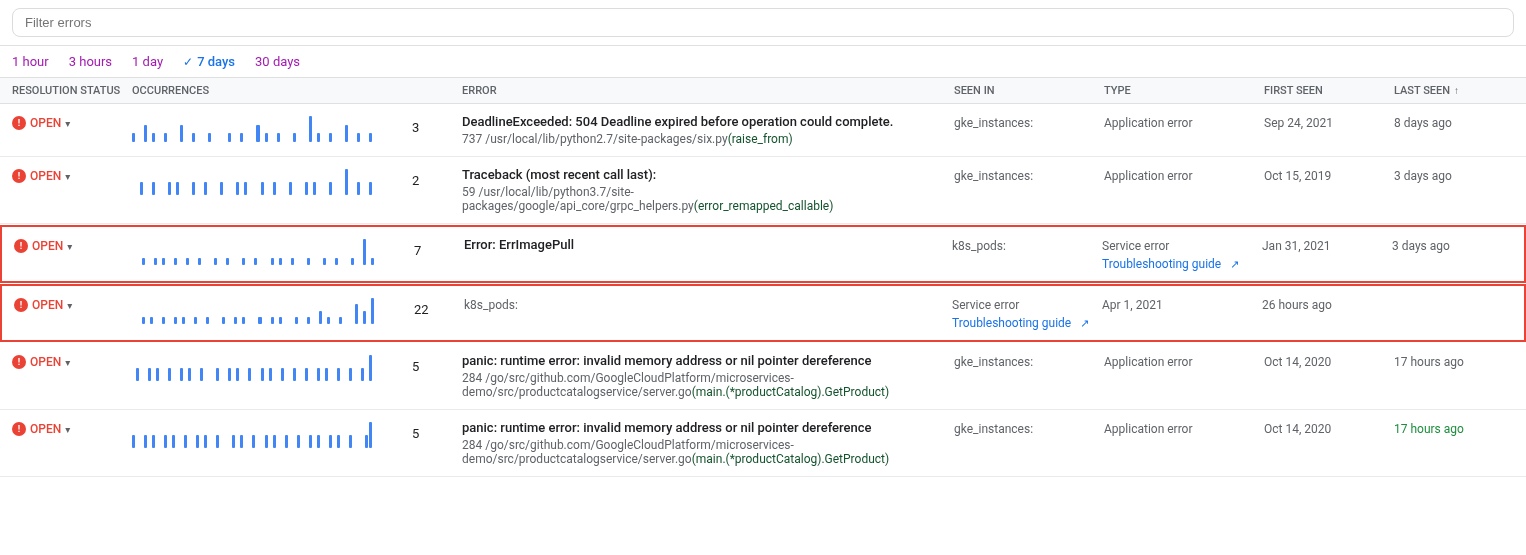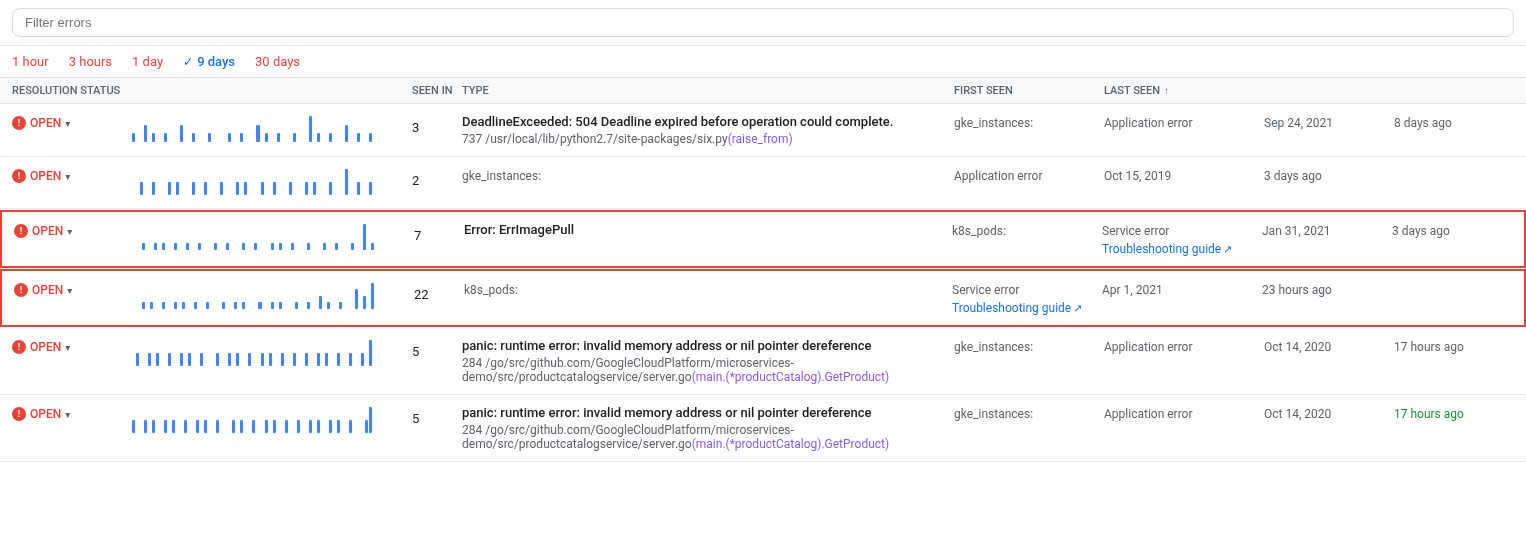--- a/index.html
+++ b/index.html
@@ -23,21 +23,21 @@
       display: flex;
       align-items: center;
       gap: 20px;
       padding: 8px 12px;
       font-size: 13px;
       color: #5f6368;
       border-bottom: 1px solid #e0e0e0;
     }
     .time-filter {
       cursor: pointer;
-      color: #ef4444;
+      color: #a21caf;
     }
     .time-filter.active {
       color: #1a73e8;
       font-weight: 500;
       display: flex;
       align-items: center;
       gap: 4px;
     }
     .check-icon {
       color: #1a73e8;
@@ -112,39 +112,39 @@
     .error-title {
       font-size: 13px;
       color: #202124;
       font-weight: 500;
       margin-bottom: 3px;
     }
     .error-subtitle {
       font-size: 12px;
       color: #5f6368;
     }
-    .error-link { color: #8b5cf6; }
+    .error-link { color: #14532d; }
 
     .seen-in-cell {
       font-size: 12px;
       color: #5f6368;
       padding-top: 2px;
     }
 
     .type-cell {
       font-size: 12px;
       color: #5f6368;
       padding-top: 2px;
     }
     .troubleshoot-link {
       color: #1a73e8;
       font-size: 12px;
       display: flex;
       align-items: center;
-      gap: 2px;
+      gap: 9px;
       margin-top: 4px;
       cursor: pointer;
     }
     .ext-link-icon { font-size: 11px; }
 
     .first-seen-cell {
       font-size: 12px;
       color: #5f6368;
       padding-top: 2px;
     }
@@ -182,28 +182,30 @@
 <div class="filter-bar">
   <input class="filter-input" type="text" placeholder="Filter errors" style="">
 </div>
 
 <div class="time-filters">
   <span class="time-filter">1 hour</span>
   <span class="time-filter">3 hours</span>
   <span class="time-filter">1 day</span>
   <span class="time-filter active">
     <span class="check-icon">✓</span>
-    <span>9 days</span>
+    <span>7 days</span>
   </span>
   <span class="time-filter">30 days</span>
 </div>
 
 <div class="table-header">
   <div>Resolution Status</div>
+  <div>Occurrences</div>
   <div></div>
+  <div>Error</div>
   <div>Seen In</div>
   <div>Type</div>
   <div>First Seen</div>
   <div class="col-last-seen">
     <span>Last Seen</span>
     <span class="sort-arrow">↑</span>
   </div>
 </div>
 
 <div class="table-body" id="table-body">
@@ -427,20 +429,24 @@
             <div class="spark-dot" style="height: 13px;"></div>
           </div>
           <div class="spark-seg"></div>
           <div class="spark-seg"></div>
           <div class="spark-seg">
             <div class="spark-dot" style="height: 13px;"></div>
           </div>
         </div>
       </div>
       <div class="occurrence-count">2</div>
+      <div class="error-cell">
+        <div class="error-title">Traceback (most recent call last):</div>
+        <div class="error-subtitle">59 /usr/local/lib/python3.7/site-packages/google/api_core/grpc_helpers.py<span class="error-link">(error_remapped_callable)</span></div>
+      </div>
       <div class="seen-in-cell">gke_instances:</div>
       <div class="type-cell">
         <div>Application error</div>
       </div>
       <div class="first-seen-cell">Oct 15, 2019</div>
       <div class="last-seen-cell">3 days ago</div>
     </div>
     <div class="table-row highlighted">
       <div class="status-cell">
     <span class="status-icon">!</span>
@@ -679,21 +685,21 @@
       <div class="occurrence-count">22</div>
       <div class="seen-in-cell">k8s_pods:</div>
       <div class="type-cell">
         <div>Service error</div>
         <div class="troubleshoot-link">
           <span>Troubleshooting guide</span>
           <span class="ext-link-icon">↗</span>
         </div>
       </div>
       <div class="first-seen-cell">Apr 1, 2021</div>
-      <div class="last-seen-cell">23 hours ago</div>
+      <div class="last-seen-cell">26 hours ago</div>
     </div>
     <div class="table-row">
       <div class="status-cell">
     <span class="status-icon">!</span>
     <span>OPEN</span>
     <span class="dropdown-arrow">▾</span>
   </div>
       <div>
         <div class="spark-container">
           <div class="spark-seg"></div>

